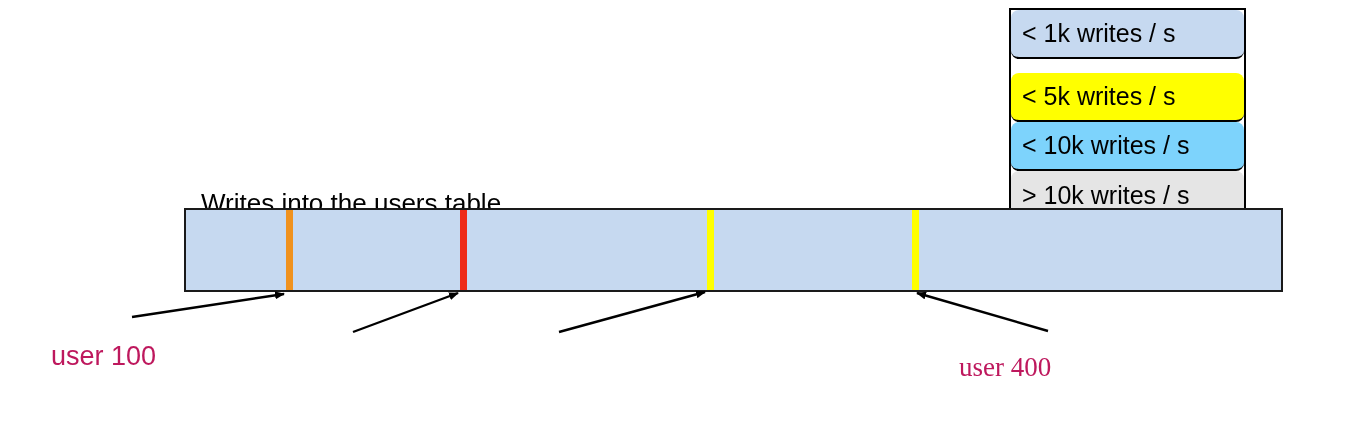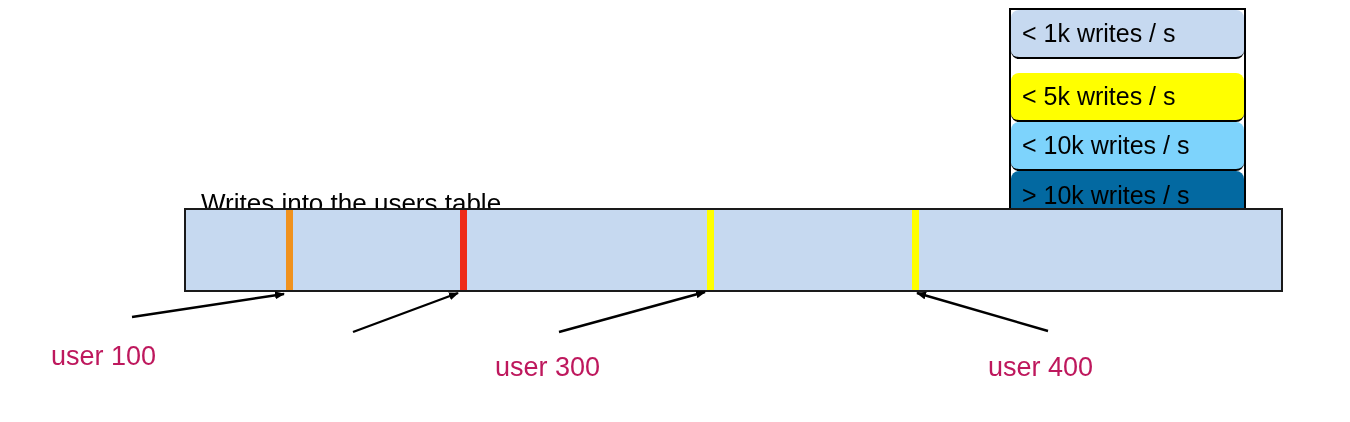--- a/index.html
+++ b/index.html
@@ -99,21 +99,21 @@
   <div id="legend">
     <div class="legend-row" style="background: rgb(198, 217, 240);">
       <span>&lt; 1k writes / s</span>
     </div>
     <div class="legend-row" style="background: rgb(255, 255, 0); margin-top: 14px;">
       <span>&lt; 5k writes / s</span>
     </div>
     <div class="legend-row" style="background: #7dd3fc;">
       <span>&lt; 10k writes / s</span>
     </div>
-    <div class="legend-row" style="background: #0369a1;">
+    <div class="legend-row" style="background: #e5e5e5;">
       <span>&gt; 10k writes / s</span>
     </div>
   </div>
 
   <div id="title">Writes into the users table</div>
 
   <div id="bar" style="background: rgb(198, 217, 240); border-color: rgb(26, 26, 26);">
     <div class="stripe" style="background: rgb(240, 146, 30); left: 100px;"></div>
     <div class="stripe" style="background: rgb(238, 43, 23); left: 274px;"></div>
     <div class="stripe" style="background: rgb(255, 255, 0); left: 521px;"></div>
@@ -126,16 +126,15 @@
         <path d="M0,0 L10,4 L0,8 Z" fill="#000000"></path>
       </marker>
     </defs>
     <line x1="132" y1="317" x2="284" y2="294" stroke="#000000" stroke-width="2.4" marker-end="url(#ah)"></line>
     <line x1="353" y1="332" x2="458" y2="293" stroke="#000000" stroke-width="2.4" marker-end="url(#ah)"></line>
     <line x1="559" y1="332" x2="705" y2="292" stroke="#000000" stroke-width="2.4" marker-end="url(#ah)"></line>
     <line x1="1048" y1="331" x2="917" y2="293" stroke="#000000" stroke-width="2.4" marker-end="url(#ah)"></line>
   </svg>
 
   <div class="callout" style="left: 51px; top: 341px;">user 100</div>
-  <div class="callout" style="left: 495px; top: 352px;">user 300</div>
-  <div class="callout" style="left: 988px; top: 352px;">user 400</div>
+  <div class="callout" style="left: 959px; top: 352px; font-family: Liberation Serif, serif;">user 400</div>
 
 </div>
 
 </body></html>

